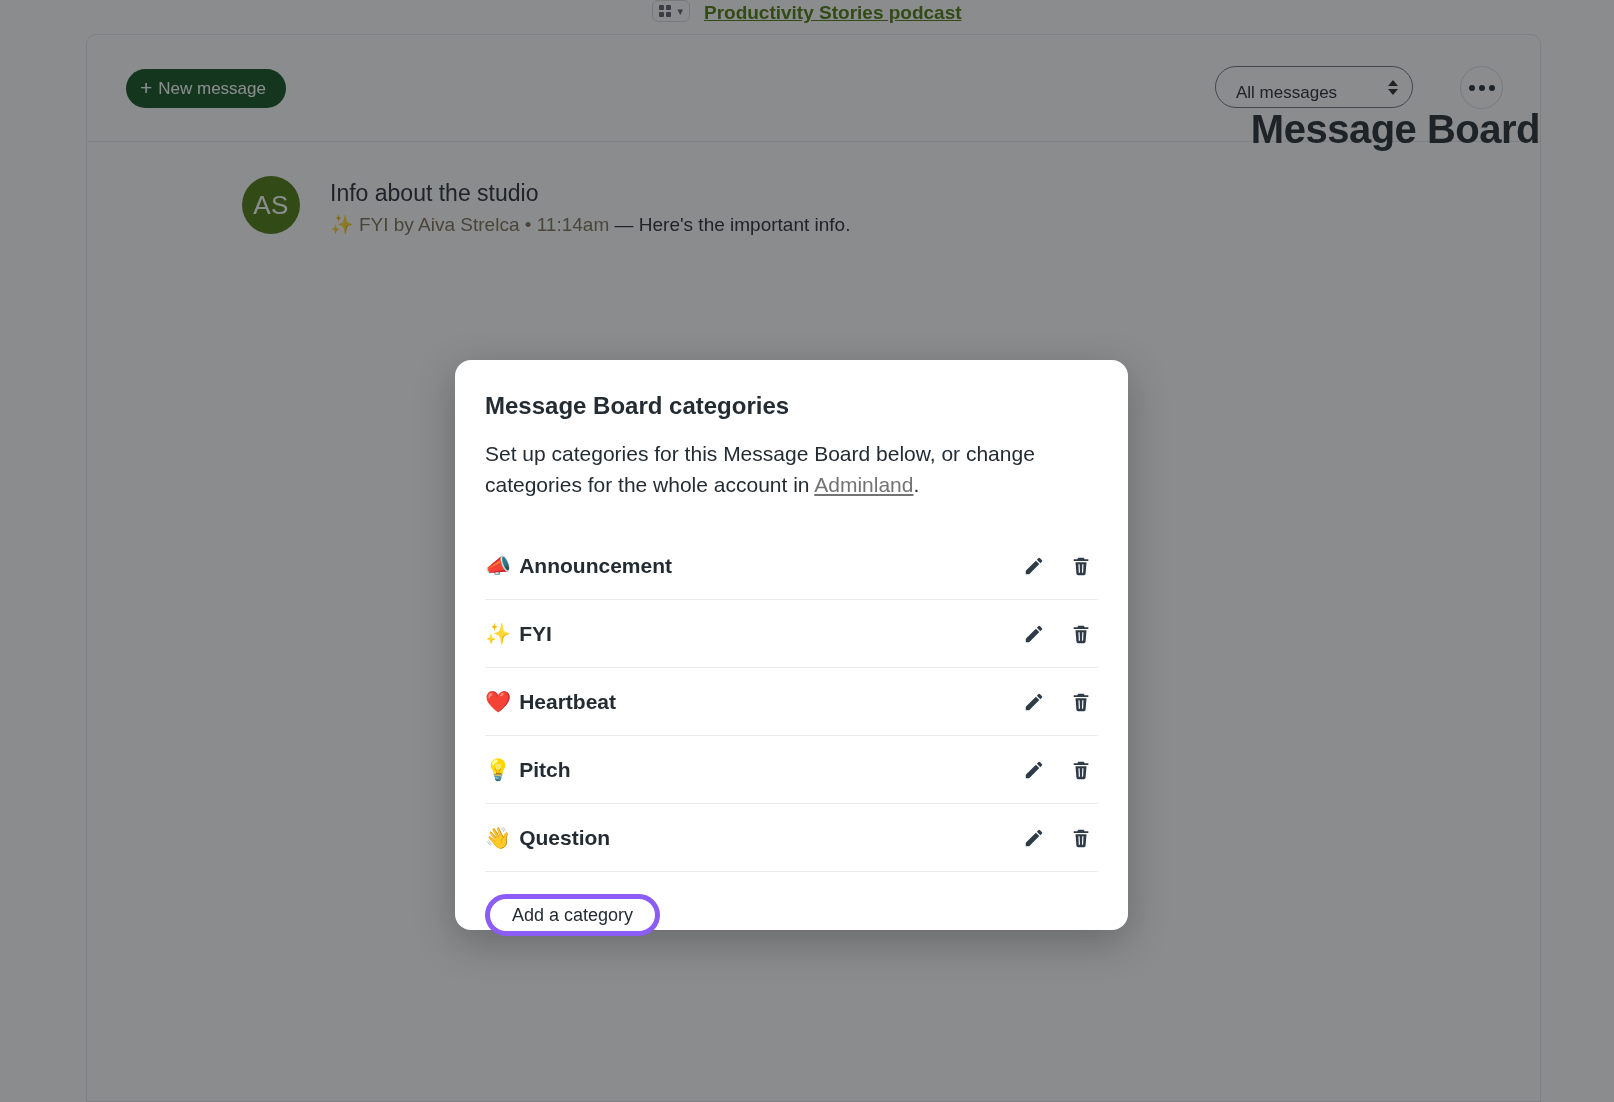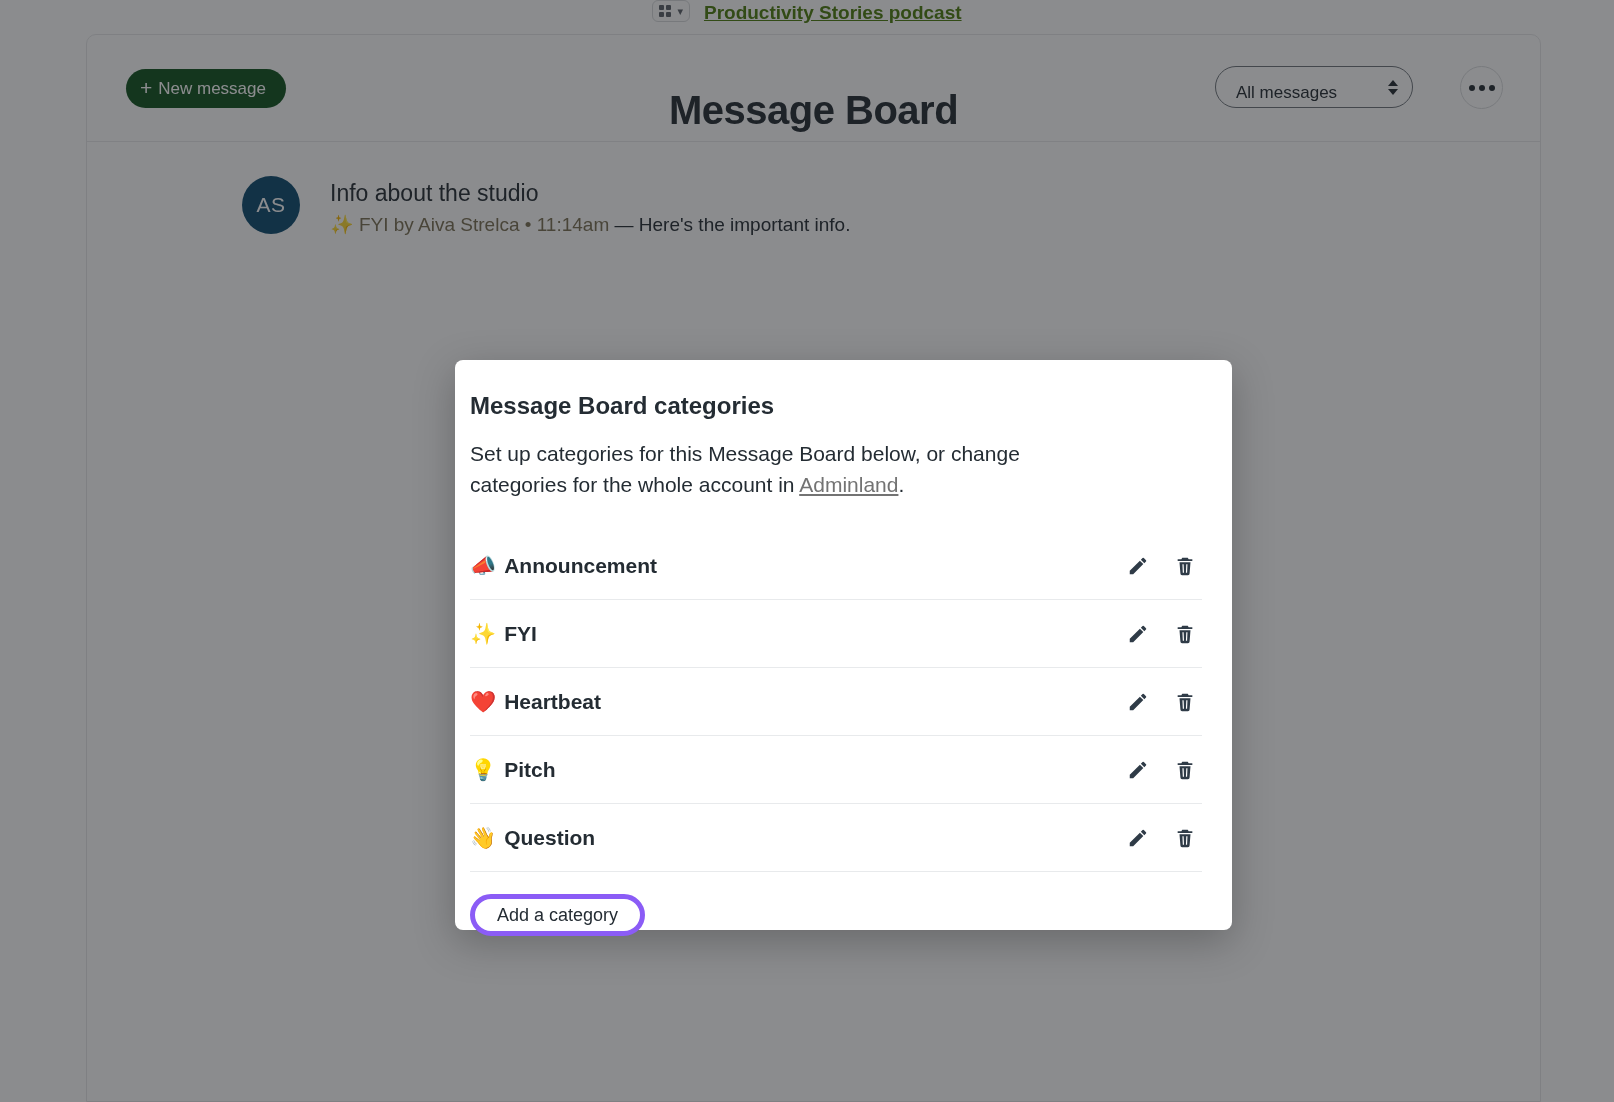--- a/index.html
+++ b/index.html
@@ -58,22 +58,22 @@
     position: absolute; left: 39px; top: 34px;
     height: 39px; padding: 0 20px 0 14px;
     display: inline-flex; align-items: center; gap: 6px;
     background: #10521f; color: #ffffff;
     border: none; border-radius: 20px;
     font-size: 17px; font-family: "Liberation Sans", sans-serif;
     cursor: pointer; white-space: nowrap;
   }
   .plus-icon { font-size: 21px; line-height: 1; font-weight: 300; position: relative; top: -1px;}
   .board-title {
-    position: absolute; left: 0; right: 0; top: 25px;
-    text-align: center;
+    position: absolute; left: 0; right: 0; top: 44px;
+    text-align: right;
     font-size: 40px; font-weight: bold; color: #242c33;
     letter-spacing: -0.5px;
     margin-top: 28px;
   }
   .filter-select {
     position: absolute; right: 127px; top: 31px;
     width: 198px; height: 42px;
     border: 1px solid #6f757b; border-radius: 21px;
     background: #ffffff;
     display: flex; align-items: center;
@@ -98,44 +98,44 @@
   }
   .more-btn b { width: 6px; height: 6px; border-radius: 50%; background: #242c33; display:block;}
 
   
   .message-row {
     position: absolute; left: 155px; top: 141px;
     display: flex; gap: 18px; align-items: flex-start;
   }
   .avatar {
     width: 58px; height: 58px; border-radius: 50%;
-    background: #0c4a6e; color: #ffffff;
+    background: #4d7c0f; color: #ffffff;
     display: flex; align-items: center; justify-content: center;
-    font-size: 21px; letter-spacing: 0.5px;
+    font-size: 26px; letter-spacing: 0.5px;
     flex: none;
   }
   .msg-text { padding-top: 4px; margin-left: 12px; }
   .msg-title { font-size: 23px; color: #242c33; margin-bottom: 6px; }
   .msg-meta { font-size: 19px; color: #6a6453; }
   .msg-meta .cat { color: #7a7054; }
   .msg-meta .excerpt { color: #242c33; }
 
   
   .scrim {
     position: absolute; inset: 0;
     background: rgba(23,26,29,0.50);
   }
 
   
   .modal {
     position: absolute; left: 455px; top: 360px;
-    width: 777px; height: 570px;
-    background: #ffffff; border-radius: 8px;
+    width: 673px; height: 570px;
+    background: #ffffff; border-radius: 16px;
     box-shadow: 0 12px 40px rgba(0,0,0,0.25);
-    padding: 32px 30px 0 15px;
+    padding: 32px 30px 0 30px;
   }
   .modal-title {
     font-size: 24px; font-weight: bold; color: #242c33;
     margin-bottom: 18px;
   }
   .modal-desc {
     font-size: 21px; line-height: 1.48; color: #242c33;
     max-width: 570px;
   }
   .modal-desc a { color: #737373; text-decoration: underline; }

